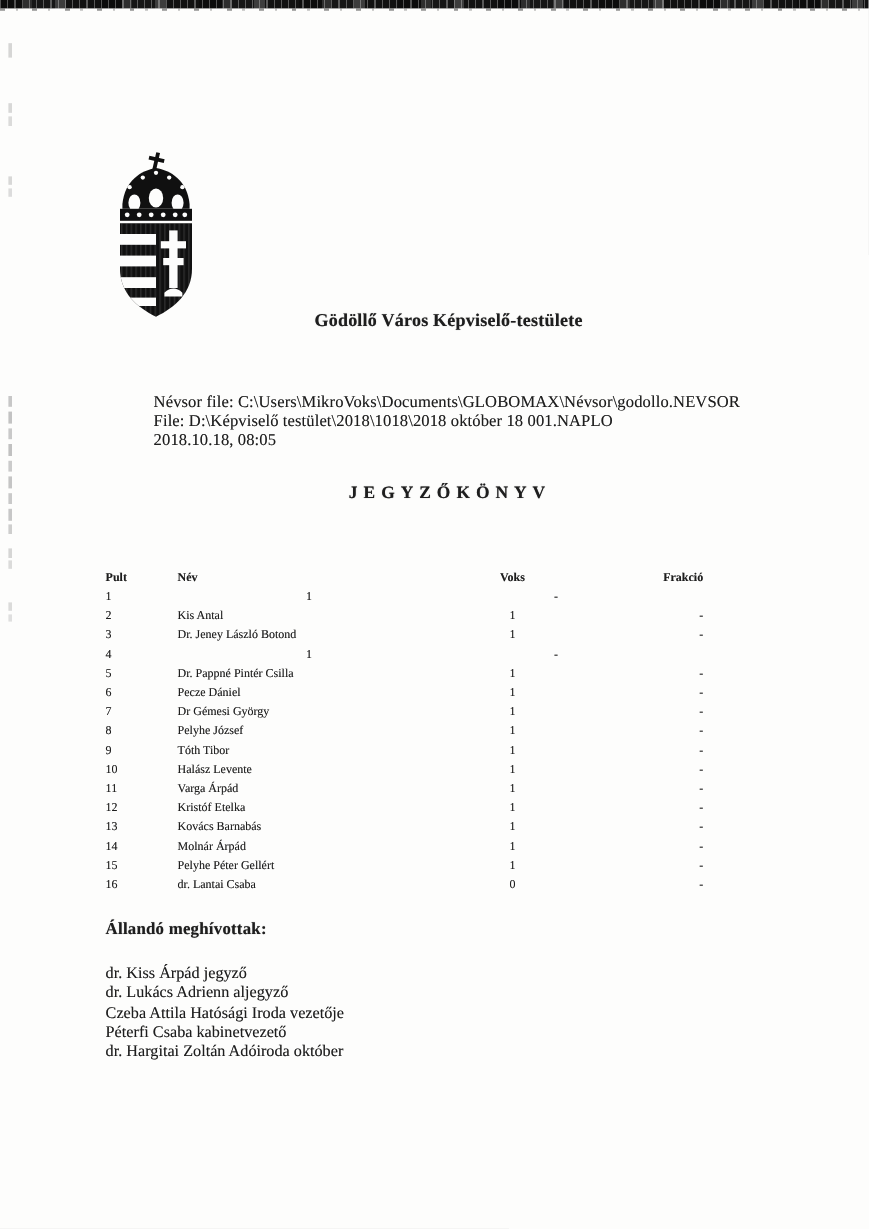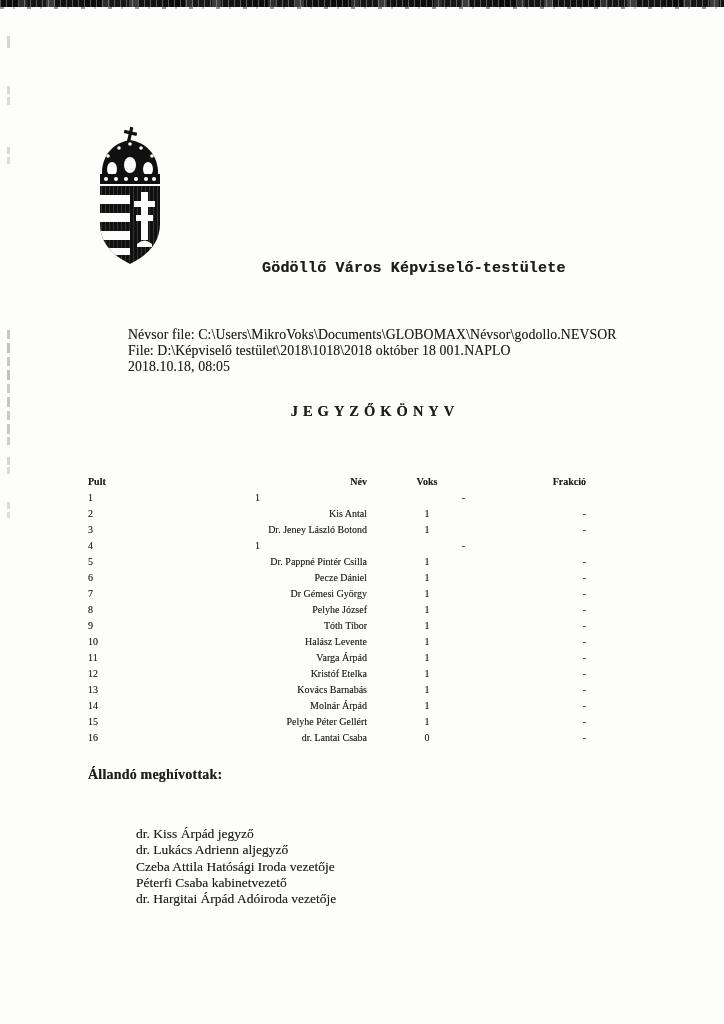--- a/index.html
+++ b/index.html
@@ -30,21 +30,20 @@
   .scan-mark { position:absolute; left:7px; width:3px; background:#9a9a9a; }
 
   .emblem { position:absolute; left:88px; top:126px; width:84px; height:140px; }
   .emblem svg { width:100%; height:100%; filter:blur(0.25px); }
 
   .doc-title {
     position:absolute; left:262px; top:260px;
     font-size:15px; font-weight:bold; letter-spacing:0.2px;
     text-shadow:0 0 0.6px rgba(30,30,30,0.65);
     white-space:nowrap;
-    font-family:Liberation Mono, monospace;
   }
 
   .file-info {
     position:absolute; left:88px; top:327px;
     font-size:13.8px; line-height:16px; letter-spacing:0.1px;
     text-shadow:0 0 0.5px rgba(40,40,40,0.5);
     white-space:nowrap;
     margin-left:40px;
   }
 
@@ -55,36 +54,35 @@
     text-shadow:0 0 0.6px rgba(30,30,30,0.7);
   }
 
   .roster {
     position:absolute; left:88px; top:474px; width:520px;
     font-size:10px; line-height:16px;
     text-shadow:0 0 0.5px rgba(40,40,40,0.5);
   }
   .roster-row { display:grid; grid-template-columns:60px 219px 120px 121px; }
   .roster-row .c-pult  { text-align:left; }
-  .roster-row .c-nev   { text-align:right; }
+  .roster-row .c-nev   { text-align:left; }
   .roster-row .c-voks  { text-align:center; }
   .roster-row .c-frak  { text-align:right; padding-right:22px; }
   .roster-header { font-weight:bold; }
 
   .invitees-heading {
     position:absolute; left:88px; top:767px;
     font-size:14px; font-weight:bold; letter-spacing:0.2px;
     text-shadow:0 0 0.6px rgba(30,30,30,0.65);
   }
   .invitees-list {
-    position:absolute; left:88px; top:826px;
+    position:absolute; left:88px; top:803px;
     font-size:13.5px; line-height:16.3px;
     text-shadow:0 0 0.5px rgba(40,40,40,0.5);
     list-style:none;
-    margin-left:48px;
   }
 </style>
 </head>
 <body>
 
 <div class="page">
 
   <div class="scan-top"></div>
   <div>
     <span class="scan-mark" style="top:36px;height:12px;opacity:.40"></span>
@@ -271,16 +269,16 @@
         <span class="c-frak">-</span>
       </div>
   </div>
 
   <div class="invitees-heading">Állandó meghívottak:</div>
   <ul class="invitees-list">
     <li>dr. Kiss Árpád jegyző</li>
       <li>dr. Lukács Adrienn aljegyző</li>
       <li>Czeba Attila Hatósági Iroda vezetője</li>
       <li>Péterfi Csaba kabinetvezető</li>
-      <li>dr. Hargitai Árpád Adóiroda vezetője</li>
+      <li>dr. Hargitai Zoltán Adóiroda október</li>
   </ul>
 
 </div>
 
 </body></html>

